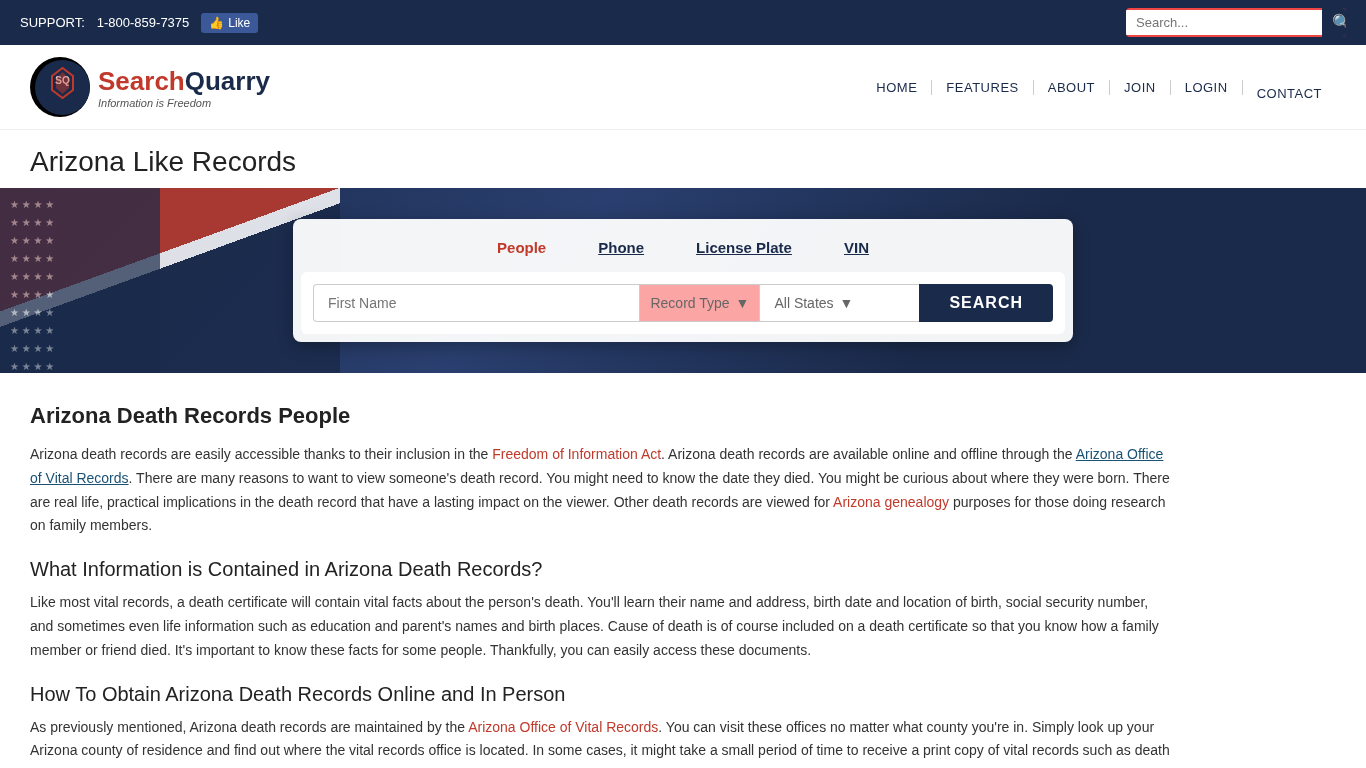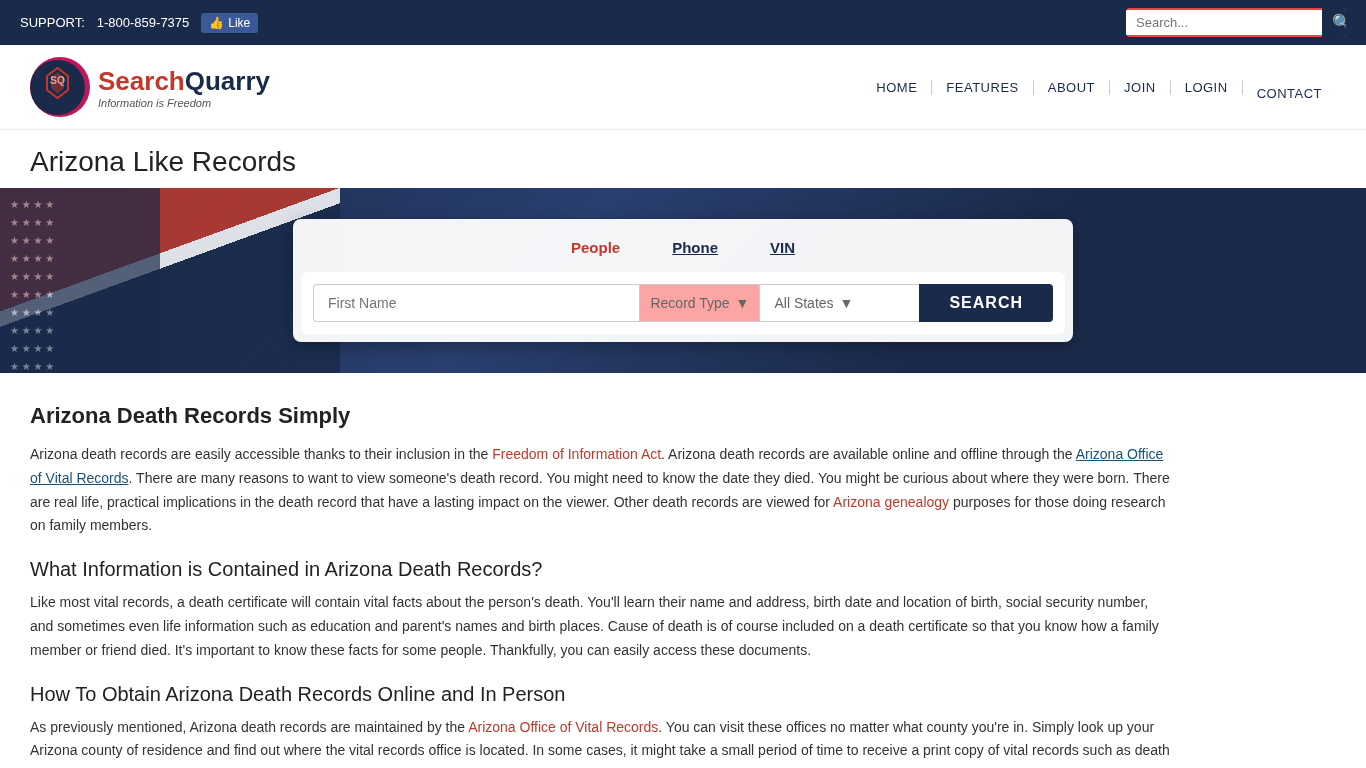--- a/index.html
+++ b/index.html
@@ -43,23 +43,23 @@
 
     
     #header {
       display: flex; align-items: center; justify-content: space-between;
       padding: 12px 30px;
       border-bottom: 1px solid #eee;
     }
     #logo { display: flex; align-items: center; gap: 8px; }
     #logo .logo-icon {
       width: 60px; height: 60px;
-      background: #be185d;
+      background: #000000;
       border-radius: 50%;
-      display: flex; align-items: center; justify-content: flex-start;
+      display: flex; align-items: center; justify-content: flex-end;
       font-size: 22px; color: #fff; font-weight: bold;
       position: relative; overflow: hidden;
     }
     #logo .logo-text { display: flex; flex-direction: column; }
     #logo .logo-name { font-size: 26px; font-weight: bold; color: #c0392b; }
     #logo .logo-name span { color: #1a2a4a; }
     #logo .logo-tagline { font-size: 11px; color: #555; font-style: italic; }
 
     nav { display: flex; align-items: center; gap: 0; }
     nav a {
@@ -261,39 +261,40 @@
         <text x="10" y="164" font-size="10">★ ★ ★ ★</text>
         <text x="10" y="182" font-size="10">★ ★ ★ ★</text>
       </g>
     </svg>
   </div>
 
   <div id="search-card">
     <div id="search-tabs">
       <button class="tab active">People</button>
       <button class="tab">Phone</button>
+      <button class="tab">License Plate</button>
       <button class="tab">VIN</button>
     </div>
     <div id="search-inputs">
       <input type="text" class="input-field" placeholder="First Name" style="">
       <div class="dropdown-field">
         <span>Record Type</span>
         <span>▼</span>
       </div>
       <div class="states-dropdown">
         <span>All States</span>
         <span>▼</span>
       </div>
       <button id="search-button">SEARCH</button>
     </div>
   </div>
 </div>
 
 <div id="content">
-  <h2>Arizona Death Records Simply</h2>
+  <h2>Arizona Death Records People</h2>
   <p>
     <span>Arizona death records are easily accessible thanks to their inclusion in the </span><a href="#" class="orange">Freedom of Information Act</a><span>. Arizona death records are available online and offline through the </span><a href="#" class="blue">Arizona Office of Vital Records</a><span>. There are many reasons to want to view someone's death record. You might need to know the date they died. You might be curious about where they were born. There are real life, practical implications in the death record that have a lasting impact on the viewer. Other death records are viewed for </span><a href="#" class="orange">Arizona genealogy</a><span> purposes for those doing research on family members.</span>
   </p>
 
   <h3>What Information is Contained in Arizona Death Records?</h3>
   <p>Like most vital records, a death certificate will contain vital facts about the person's death. You'll learn their name and address, birth date and location of birth, social security number, and sometimes even life information such as education and parent's names and birth places. Cause of death is of course included on a death certificate so that you know how a family member or friend died. It's important to know these facts for some people. Thankfully, you can easily access these documents.</p>
 
   <h3>How To Obtain Arizona Death Records Online and In Person</h3>
   <p>
     <span>As previously mentioned, Arizona death records are maintained by the </span><a href="#" class="orange">Arizona Office of Vital Records</a><span>. You can visit these offices no matter what county you're in. Simply look up your Arizona county of residence and find out where the vital records office is located. In some cases, it might take a small period of time to receive a print copy of vital records such as death certificates. If so, it's not generally much of a wait and in some cases it's same day or next day.</span>

